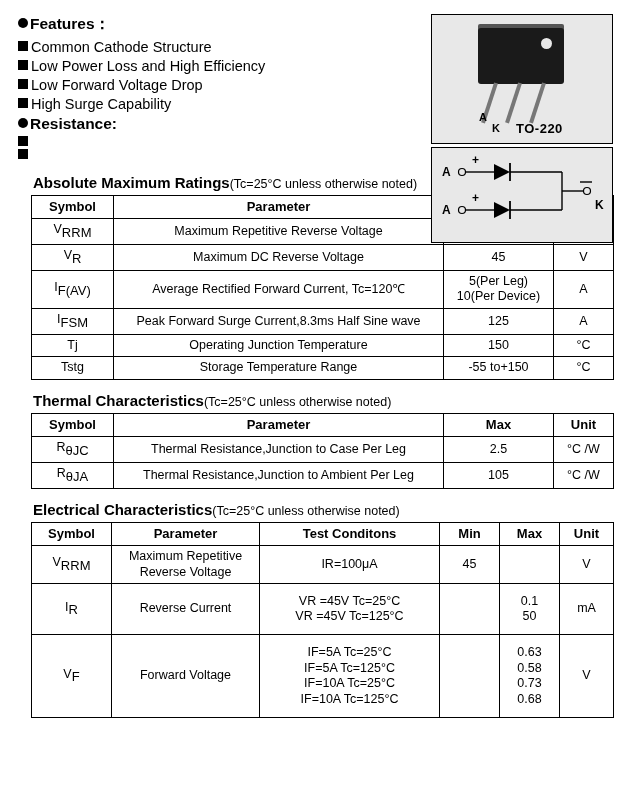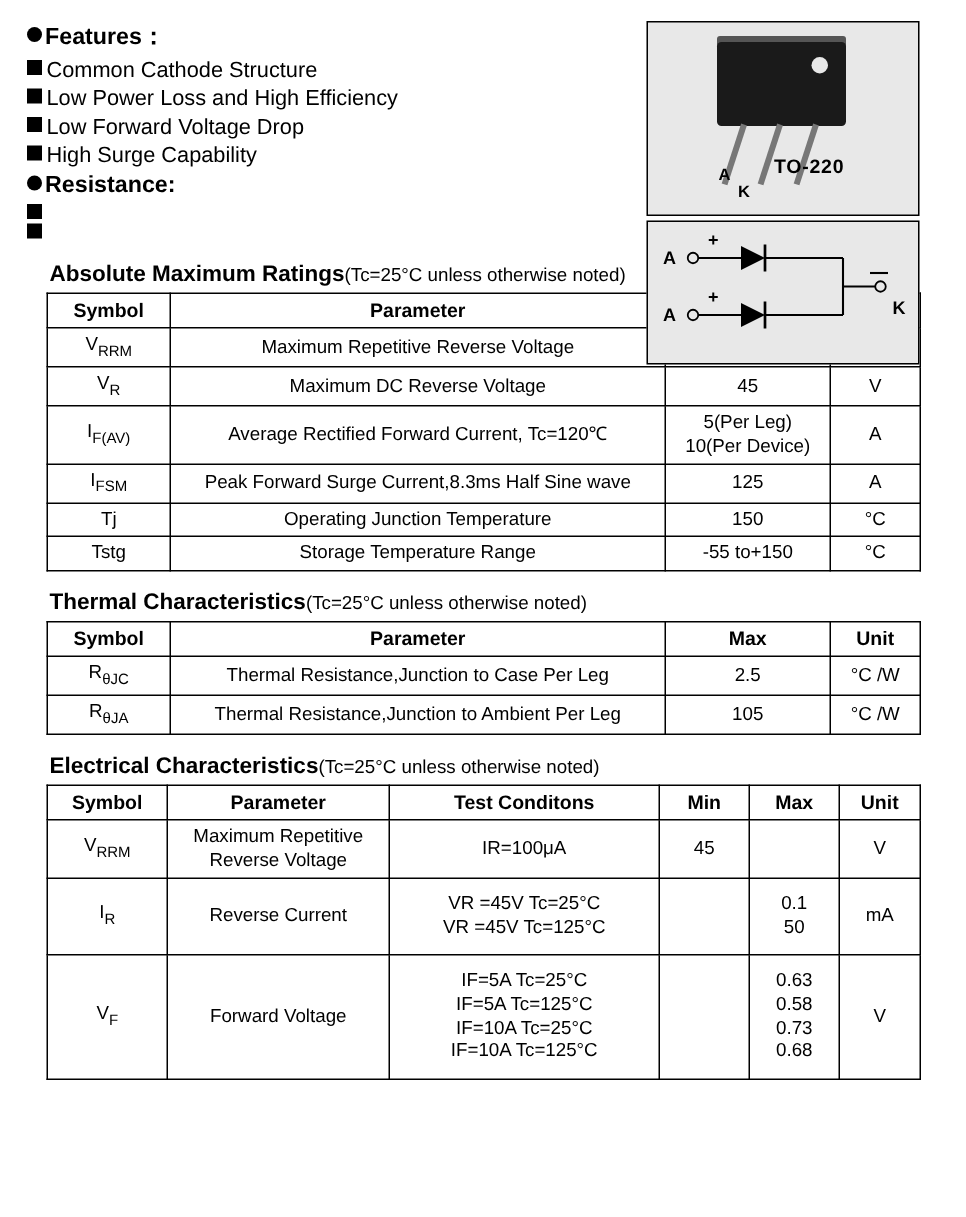--- a/index.html
+++ b/index.html
@@ -117,21 +117,21 @@
   }
   .pin {
     position: absolute;
     width: 4px;
     background: #777;
     transform-origin: top center;
   }
   .pkg-label {
     position: absolute;
     left: 84px;
-    bottom: 25px;
+    bottom: 7px;
     font-size: 13px;
     font-weight: bold;
     letter-spacing: .5px;
   }
   .pin-lbl {
     position: absolute;
     font-size: 11px;
     font-weight: bold;
   }
 
@@ -160,21 +160,21 @@
     vertical-align: middle;
     font-size: 12.5px;
     padding: 3px 2px;
     line-height: 1.25;
   }
   th {
     font-weight: bold;
     font-size: 13px;
   }
   .sub {
-    font-size: 10px;
+    font-size: 13px;
     vertical-align: sub;
     margin-top: 20px;
   }
   .ml {
     white-space: pre-line;
   }
   .two-line {
     white-space: pre-line;
   }
 </style>

